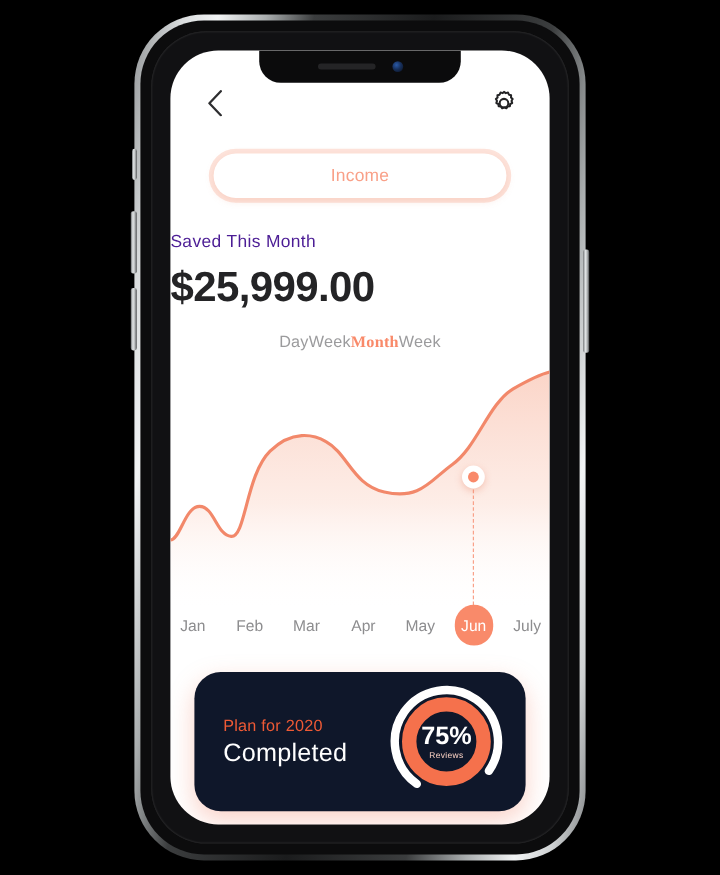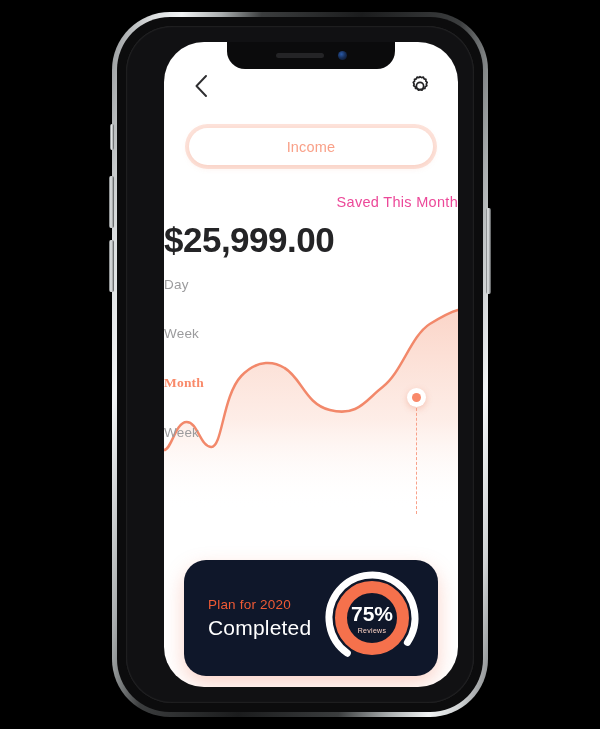--- a/index.html
+++ b/index.html
@@ -68,21 +68,20 @@
   
   #screen {
     position: absolute;
     left: 16px;
     top: 16px;
     right: 16px;
     bottom: 16px;
     border-radius: 40px;
     background: #ffffff;
     overflow: hidden;
-    margin-left: 22px;
   }
 
   
   #notch {
     position: absolute;
     left: 50%;
     transform: translateX(-50%);
     top: 0;
     width: 168px;
     height: 27px;
@@ -166,23 +165,23 @@
   }
   .seg-item.inactive {
     color: #4b1a10;
   }
 
   
   #saved-label {
     position: absolute;
     top: 152px;
     left: 0; right: 0;
-    text-align: right;
+    text-align: left;
     font-size: 14.5px;
-    color: #ec4899;
+    color: #4c1d95;
     letter-spacing: 0.3px;
     z-index: 20;
   }
   #saved-amount {
     position: absolute;
     top: 178px;
     left: 0; right: 0;
     font-size: 35px;
     font-weight: bold;
     color: #242426;
@@ -190,23 +189,21 @@
     z-index: 20;
   }
 
   
   #period-tabs {
     position: absolute;
     top: 235px;
     left: 0; right: 0;
     display: flex;
     justify-content: center;
-    gap: 34px;
-    z-index: 20;
-    flex-direction: column;
+    z-index: 20;
   }
   .period-item {
     font-size: 13.5px;
     color: #9b9b9d;
     cursor: pointer;
     letter-spacing: 0.2px;
   }
   .period-item.active {
     color: #f98a6a;
     font-weight: bold;
@@ -432,20 +429,43 @@
                        C206,117 214,100 232,87
                        C252,73 262,36 282,24
                        C296,16 304,12 312,10"></path>
             </svg>
             <div id="marker-dash"></div>
             <div id="chart-marker">
               <div class="dot-core"></div>
             </div>
           </div>
 
+          <div id="months">
+            <div class="month-item">
+              <span>Jan</span>
+            </div>
+            <div class="month-item">
+              <span>Feb</span>
+            </div>
+            <div class="month-item">
+              <span>Mar</span>
+            </div>
+            <div class="month-item">
+              <span>Apr</span>
+            </div>
+            <div class="month-item">
+              <span>May</span>
+            </div>
+            <div class="month-item active">
+              <span>Jun</span>
+            </div>
+            <div class="month-item">
+              <span>July</span>
+            </div>
+          </div>
 
           <div id="plan-card">
             <div id="plan-text">
               <div id="plan-title">Plan for 2020</div>
               <div id="plan-status">Completed</div>
             </div>
             <div id="plan-ring-wrap">
               <svg width="104" height="104" viewBox="0 0 104 104">
                 <circle cx="52" cy="52" r="31" fill="none" stroke="#f5714c" stroke-width="12"></circle>
                 <circle cx="52" cy="52" r="43" fill="none" stroke="#ffffff" stroke-width="7" stroke-linecap="round" stroke-dasharray="202 68" transform="rotate(125 52 52)"></circle>

